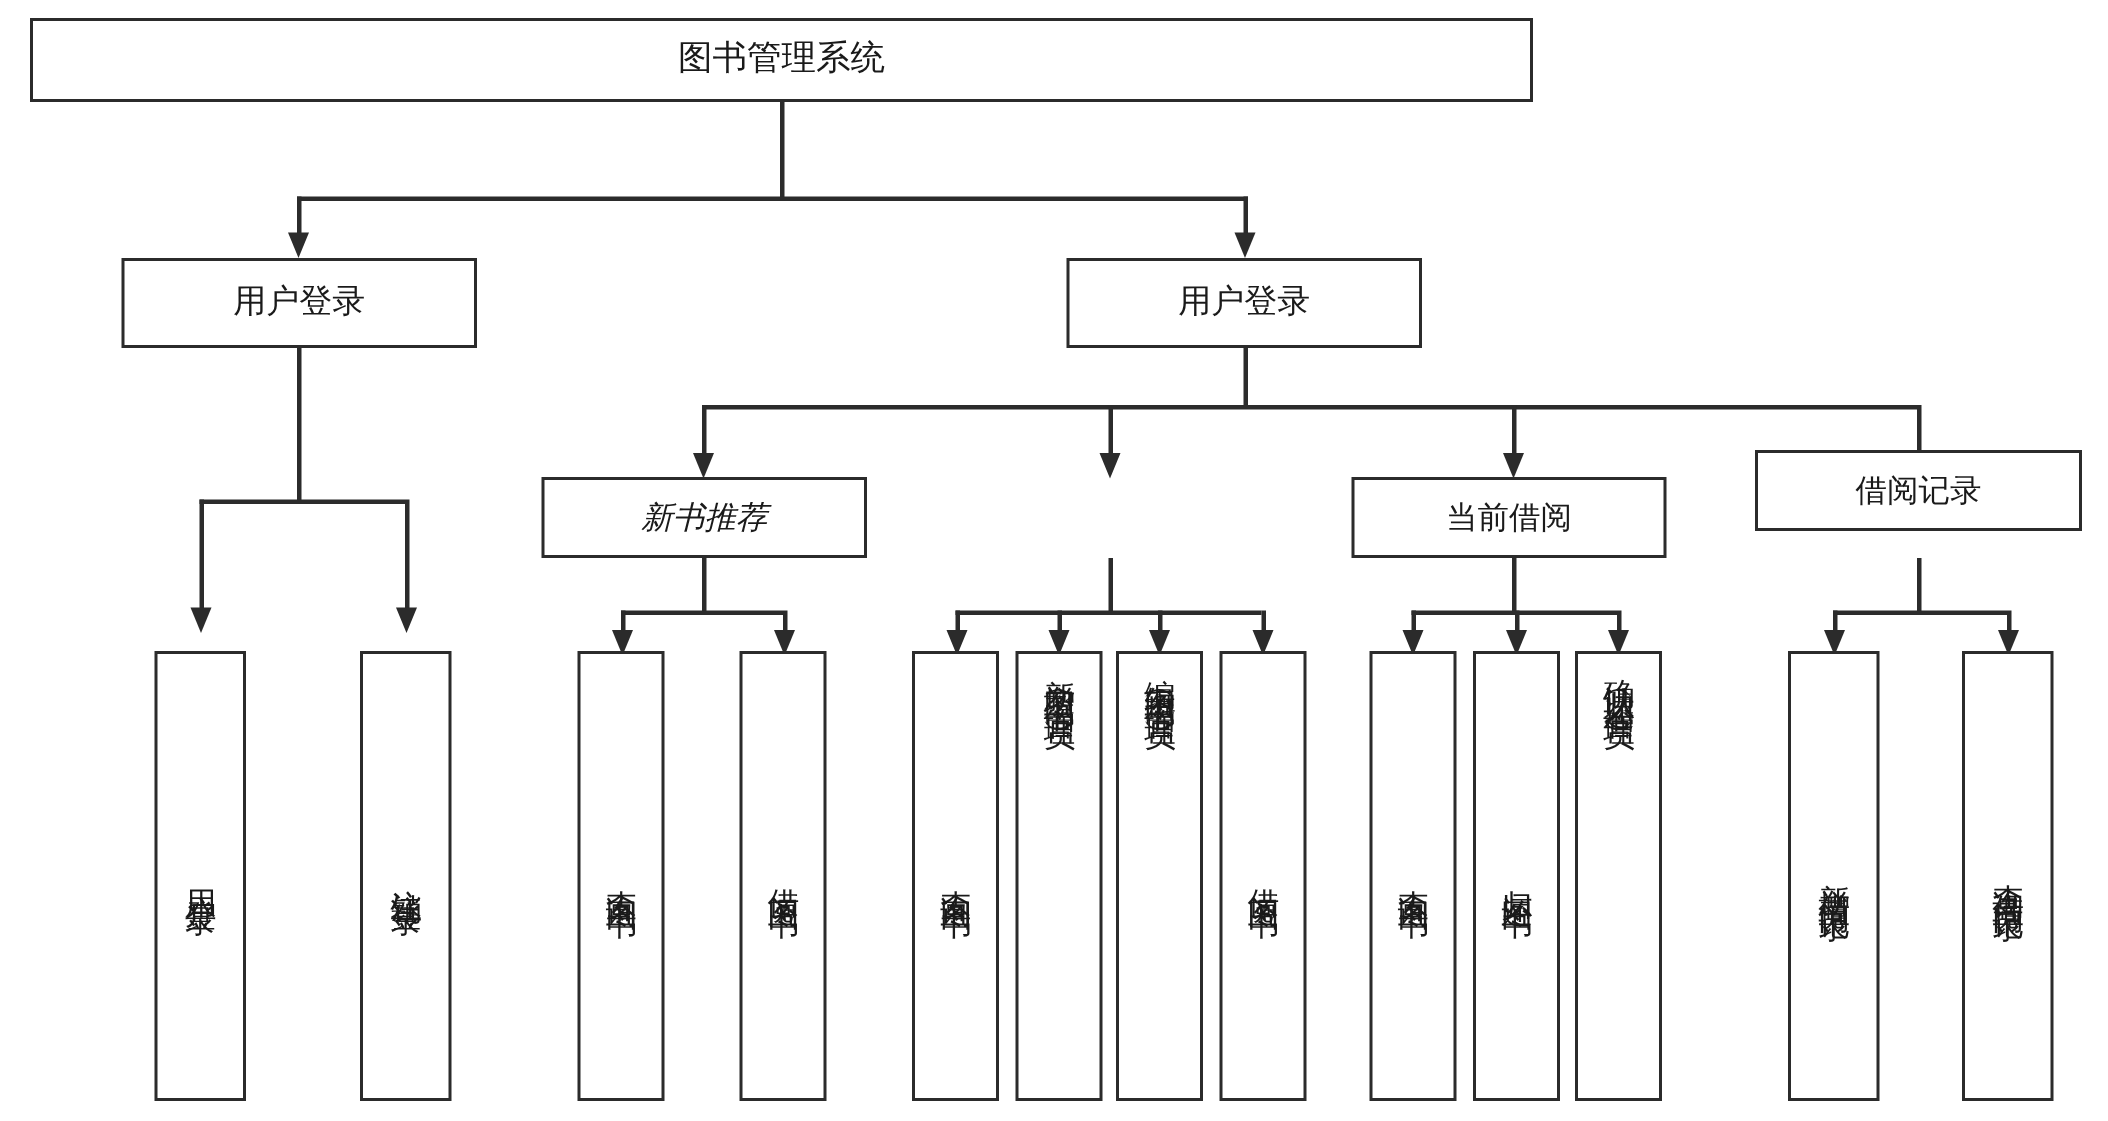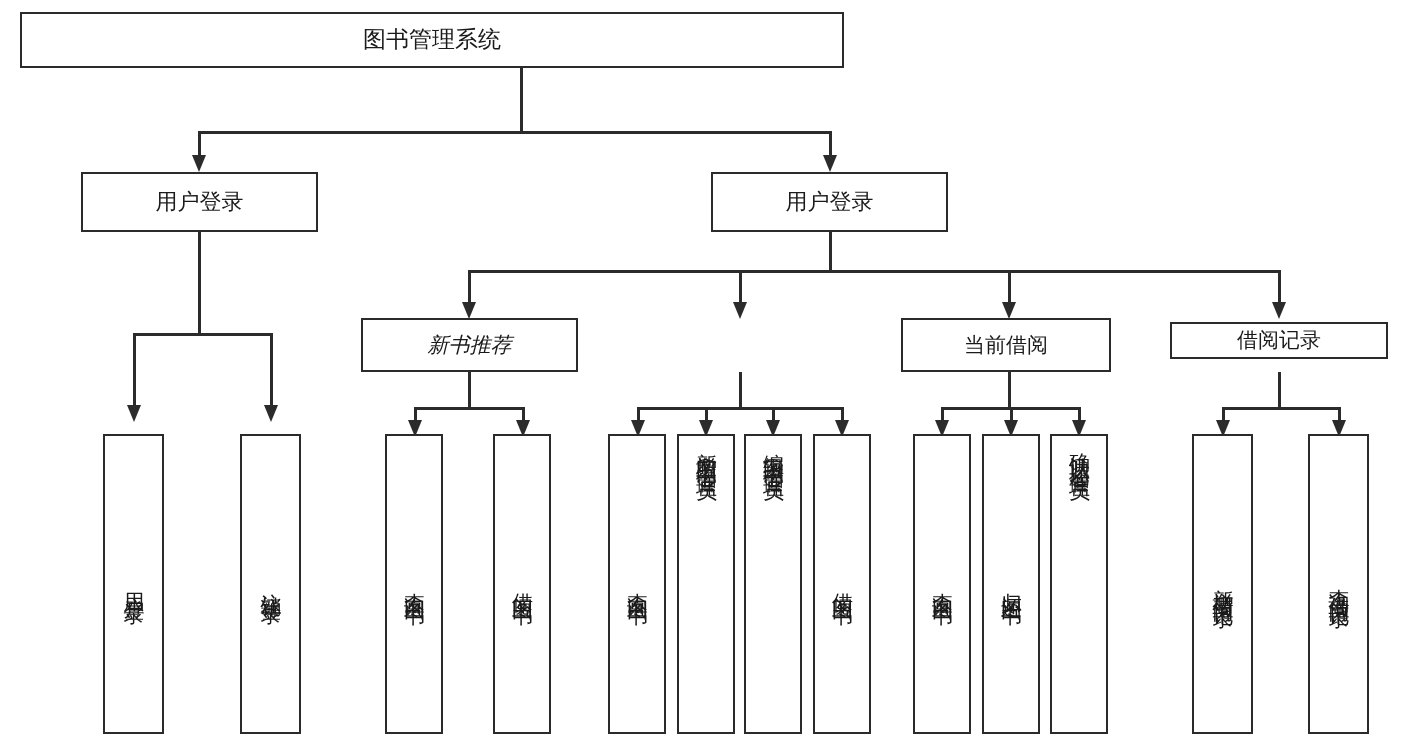--- a/index.html
+++ b/index.html
@@ -80,21 +80,21 @@
     color: #b9b9b9;
     white-space: nowrap;
     letter-spacing: 0.5px;
   }
 </style>
 </head>
 <body>
 
 <div id="canvas">
 
-  <div class="node root" style="left:20px; top:12px; width:824px; height:56px;">
+  <div class="node root" style="left:20px; top:12px; width:1002px; height:56px;">
     <span>图书管理系统</span>
   </div>
 
   <div class="vline" style="left:520px; top:68px; width:2.5px; height:65px;"></div>
 
   <div class="hline" style="left:198px; top:131px; width:634px;"></div>
 
   <div class="vline" style="left:198px; top:131px; height:28px;"></div>
   <div class="arrow" style="left:192px; top:155px;"></div>
   <div class="vline" style="left:829px; top:131px; height:28px;"></div>
@@ -124,21 +124,21 @@
   <div class="arrow" style="left:1002px; top:302px;"></div>
   <div class="vline" style="left:1278px; top:270px; height:36px;"></div>
   <div class="arrow" style="left:1272px; top:302px;"></div>
 
   <div class="node lvl3" style="left:361px; top:318px; width:217px; height:54px;font-style:italic;">
     <span>新书推荐</span>
   </div>
   <div class="node lvl3" style="left:901px; top:318px; width:210px; height:54px;">
     <span>当前借阅</span>
   </div>
-  <div class="node lvl3" style="left:1170px; top:322px; width:218px; height:37px;">
+  <div class="node lvl3" style="left:1170px; top:300px; width:218px; height:54px;">
     <span>借阅记录</span>
   </div>
 
   <div class="vline" style="left:468px; top:372px; height:37px;"></div>
   <div class="hline" style="left:414px; top:407px; width:108px;"></div>
   <div class="vline" style="left:414px; top:407px; height:18px;"></div>
   <div class="arrow" style="left:408px; top:420px;"></div>
   <div class="vline" style="left:522px; top:407px; height:18px;"></div>
   <div class="arrow" style="left:516px; top:420px;"></div>
 

